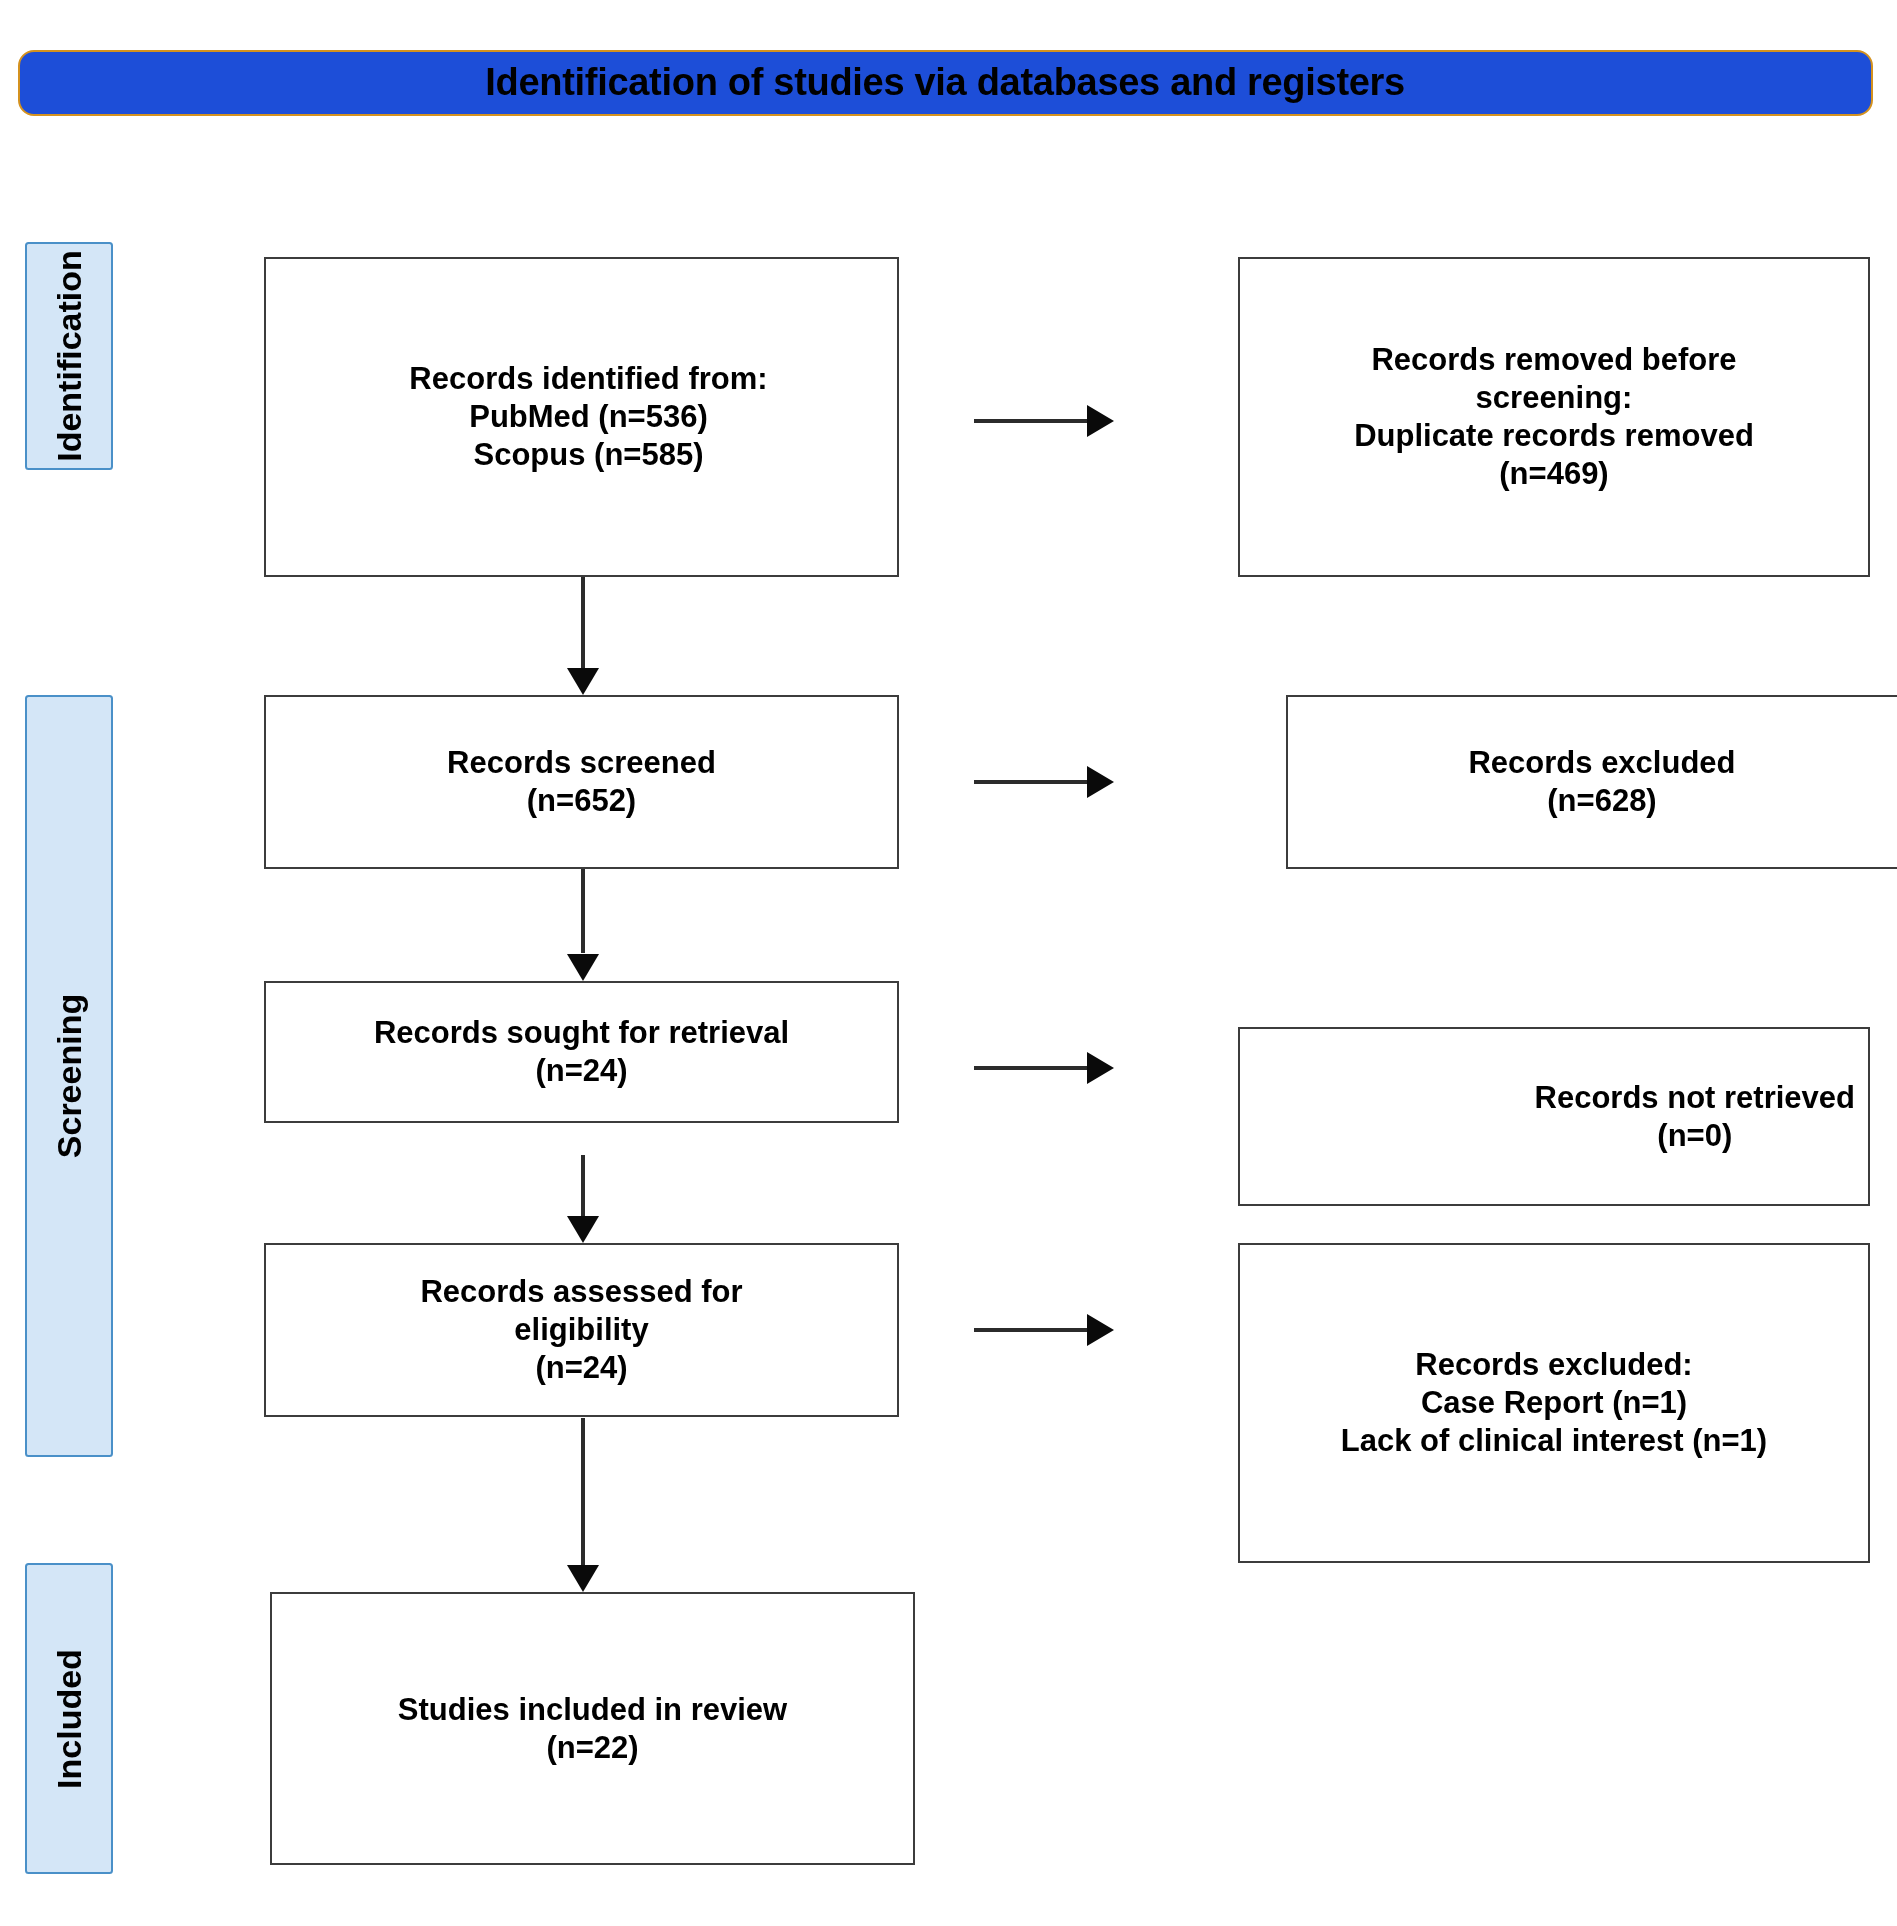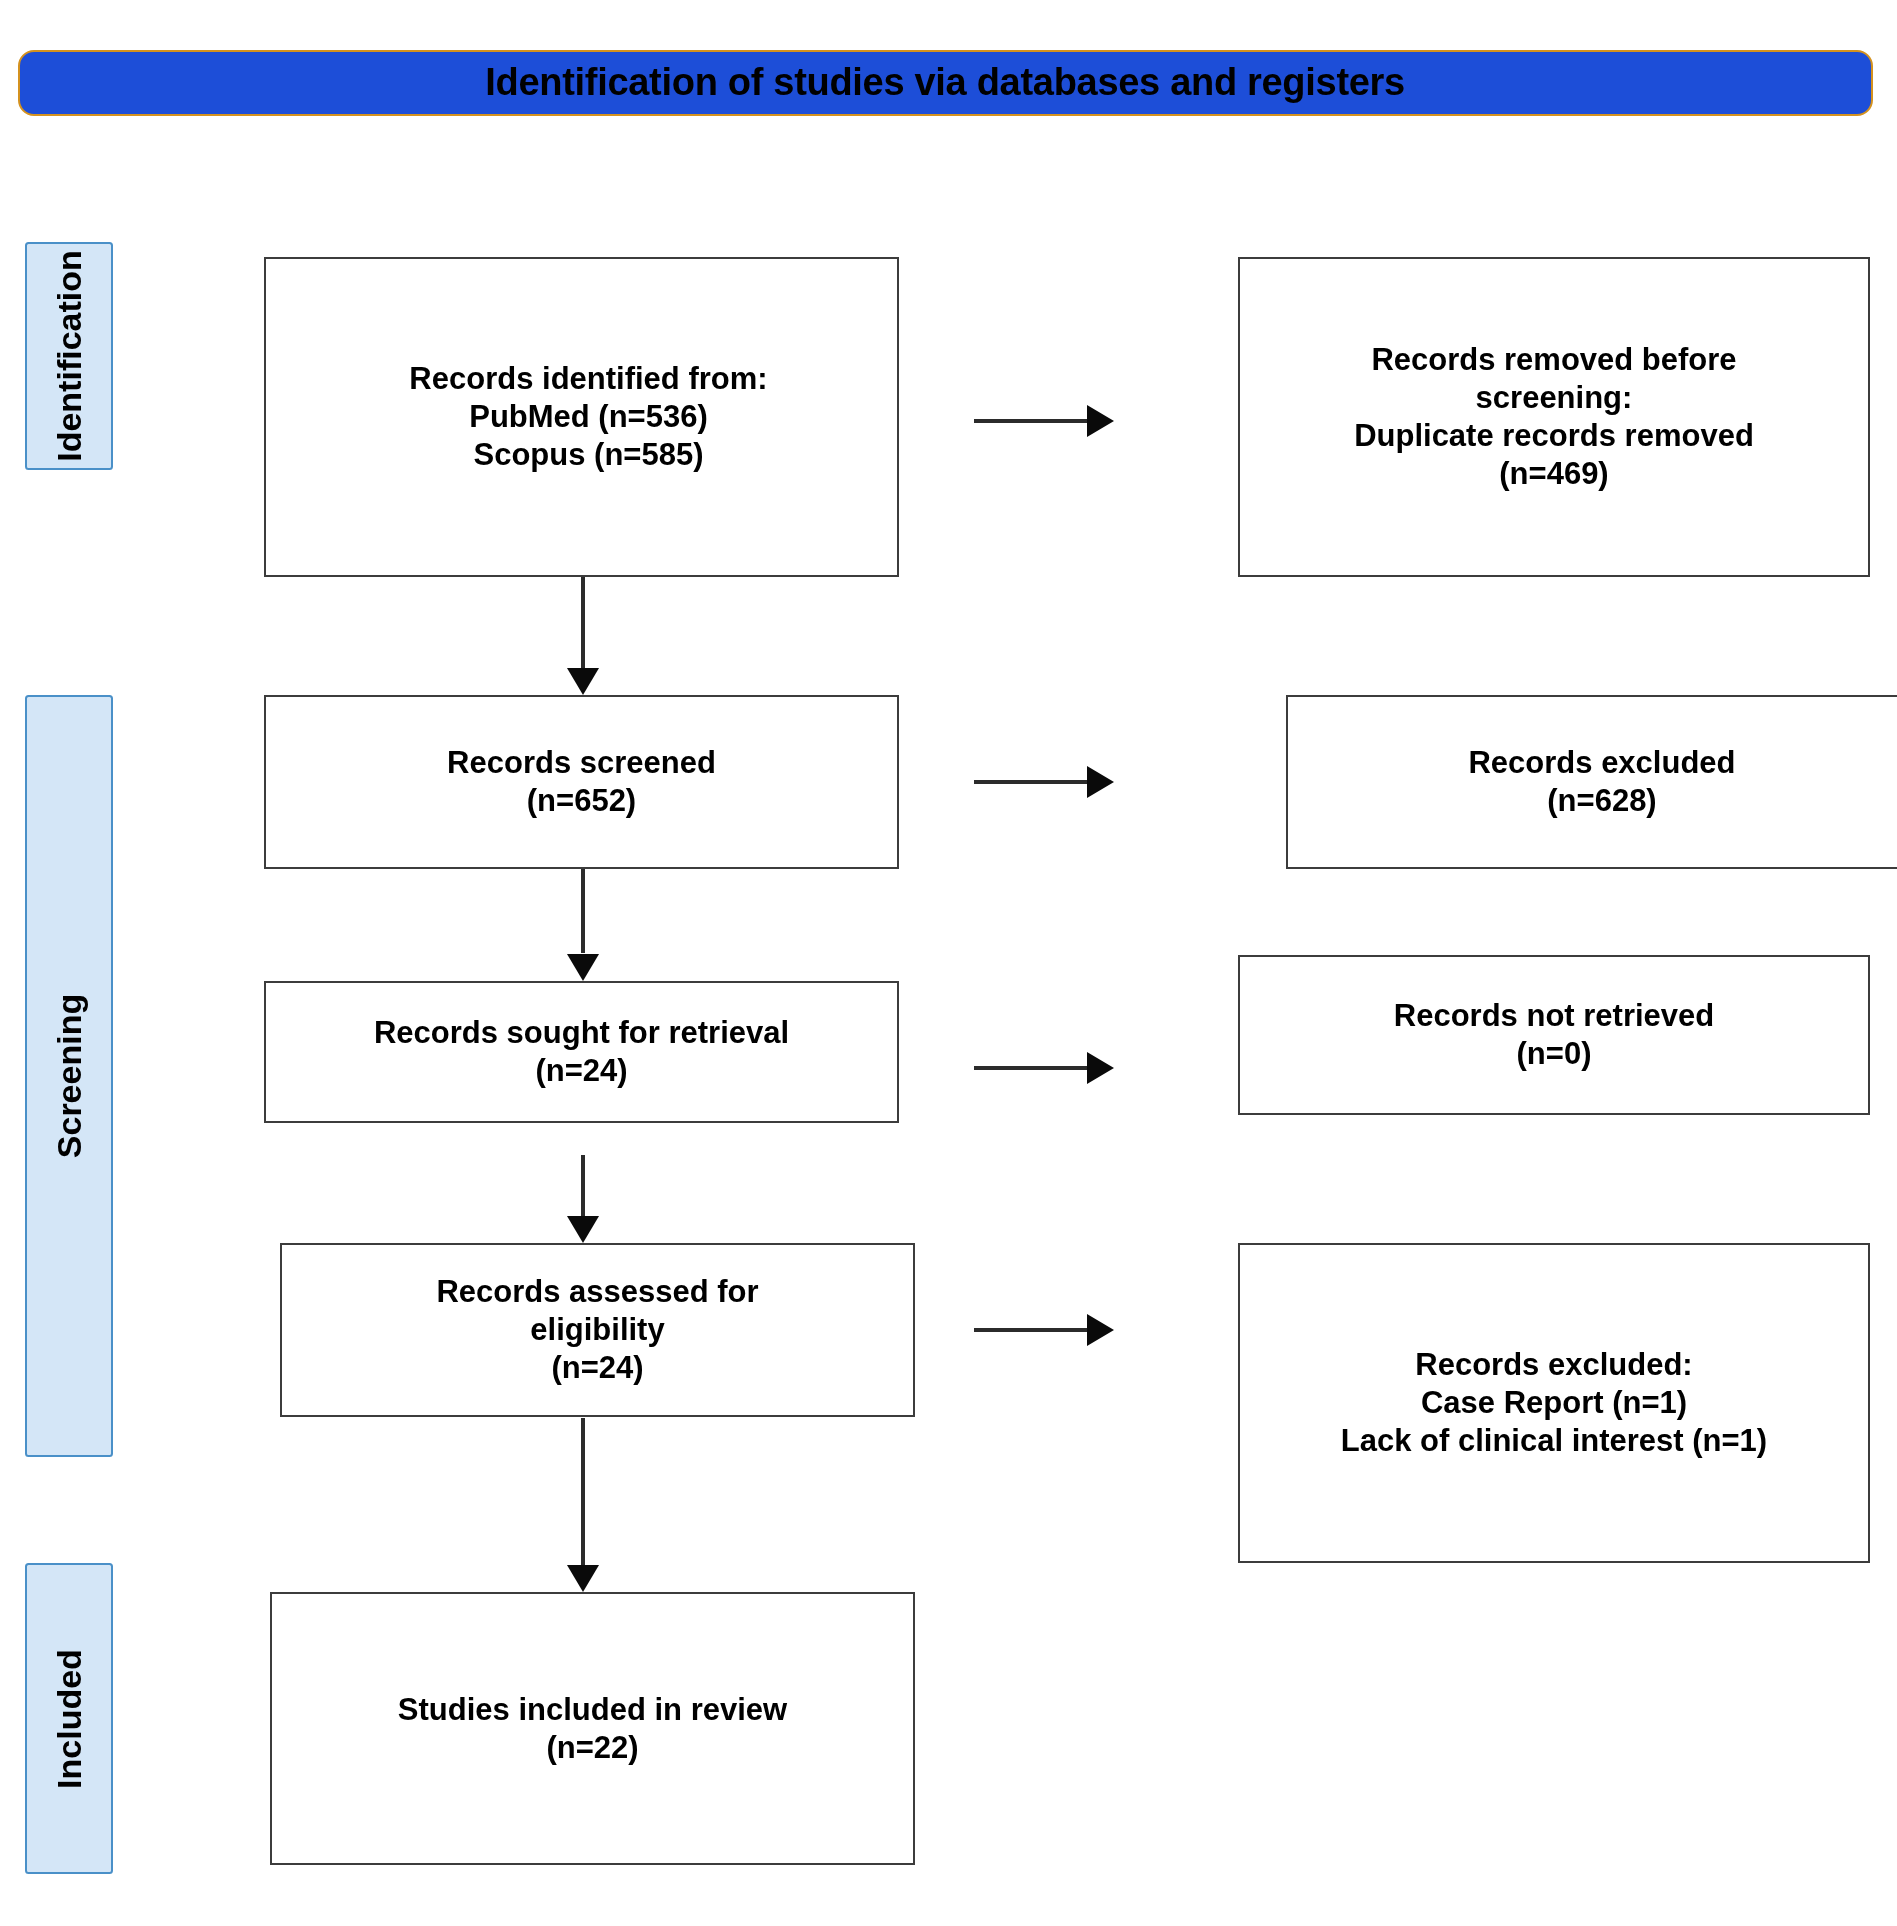--- a/index.html
+++ b/index.html
@@ -85,27 +85,27 @@
     color: #000000;
     text-align: center;
     line-height: 1.22;
     white-space: pre-line;
   }
 
   
   #box-identified  { left: 264px; top: 257px;  width: 635px; height: 320px; padding-left: 27px; }
   #box-screened    { left: 264px; top: 695px; width: 635px; height: 174px; }
   #box-sought      { left: 264px; top: 981px; width: 635px; height: 142px; }
-  #box-assessed    { left: 280px; top: 1243px; width: 635px; height: 174px; }
+  #box-assessed    { left: 264px; top: 1243px; width: 635px; height: 174px; }
   #box-included    { left: 270px; top: 1592px; width: 645px; height: 273px; }
 
   
   #box-removed      { left: 1238px; top: 257px;  width: 632px; height: 320px; }
   #box-excluded     { left: 1238px; top: 695px; width: 632px; height: 174px; margin-left: 48px; }
-  #box-notretrieved { left: 1238px; top: 955px; width: 632px; height: 160px; }
+  #box-notretrieved { left: 1238px; top: 1027px; width: 632px; height: 179px; justify-content: flex-end; }
   #box-excluded2    { left: 1238px; top: 1243px; width: 632px; height: 320px; }
 
   
   .connector {
     position: absolute;
     pointer-events: none;
   }
   .conn-line-v {
     position: absolute;
     width: 3.5px;

